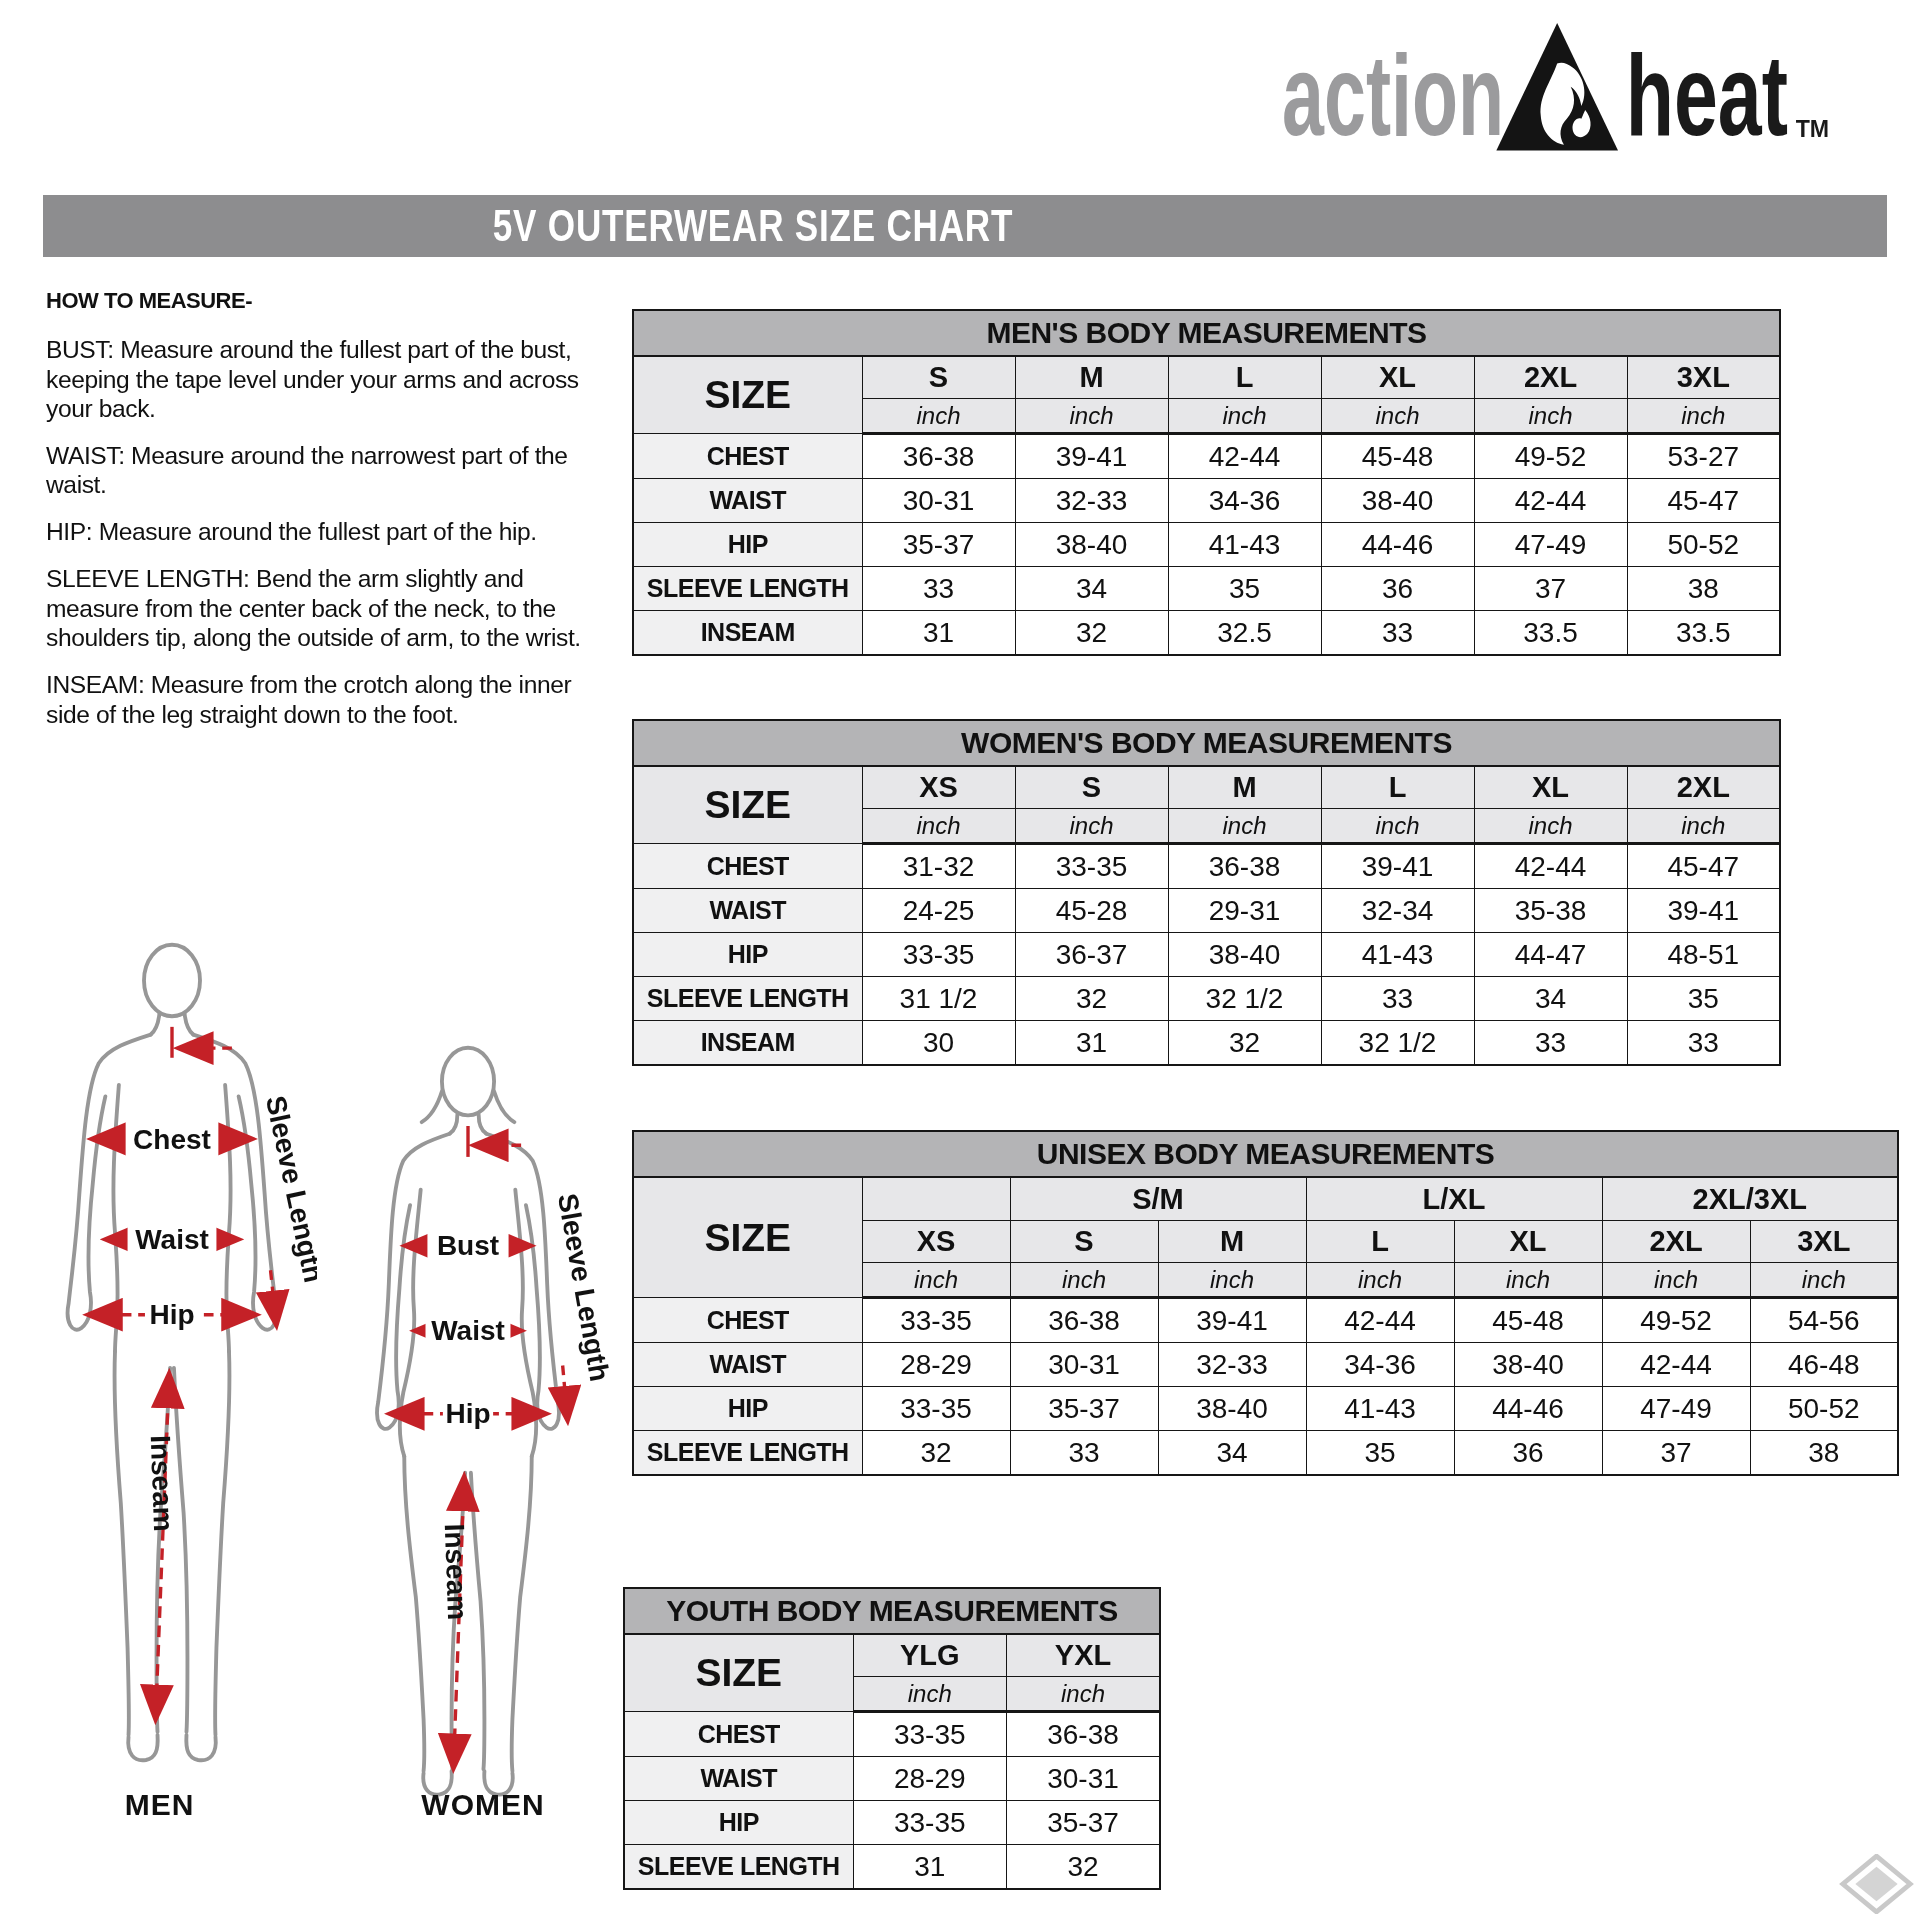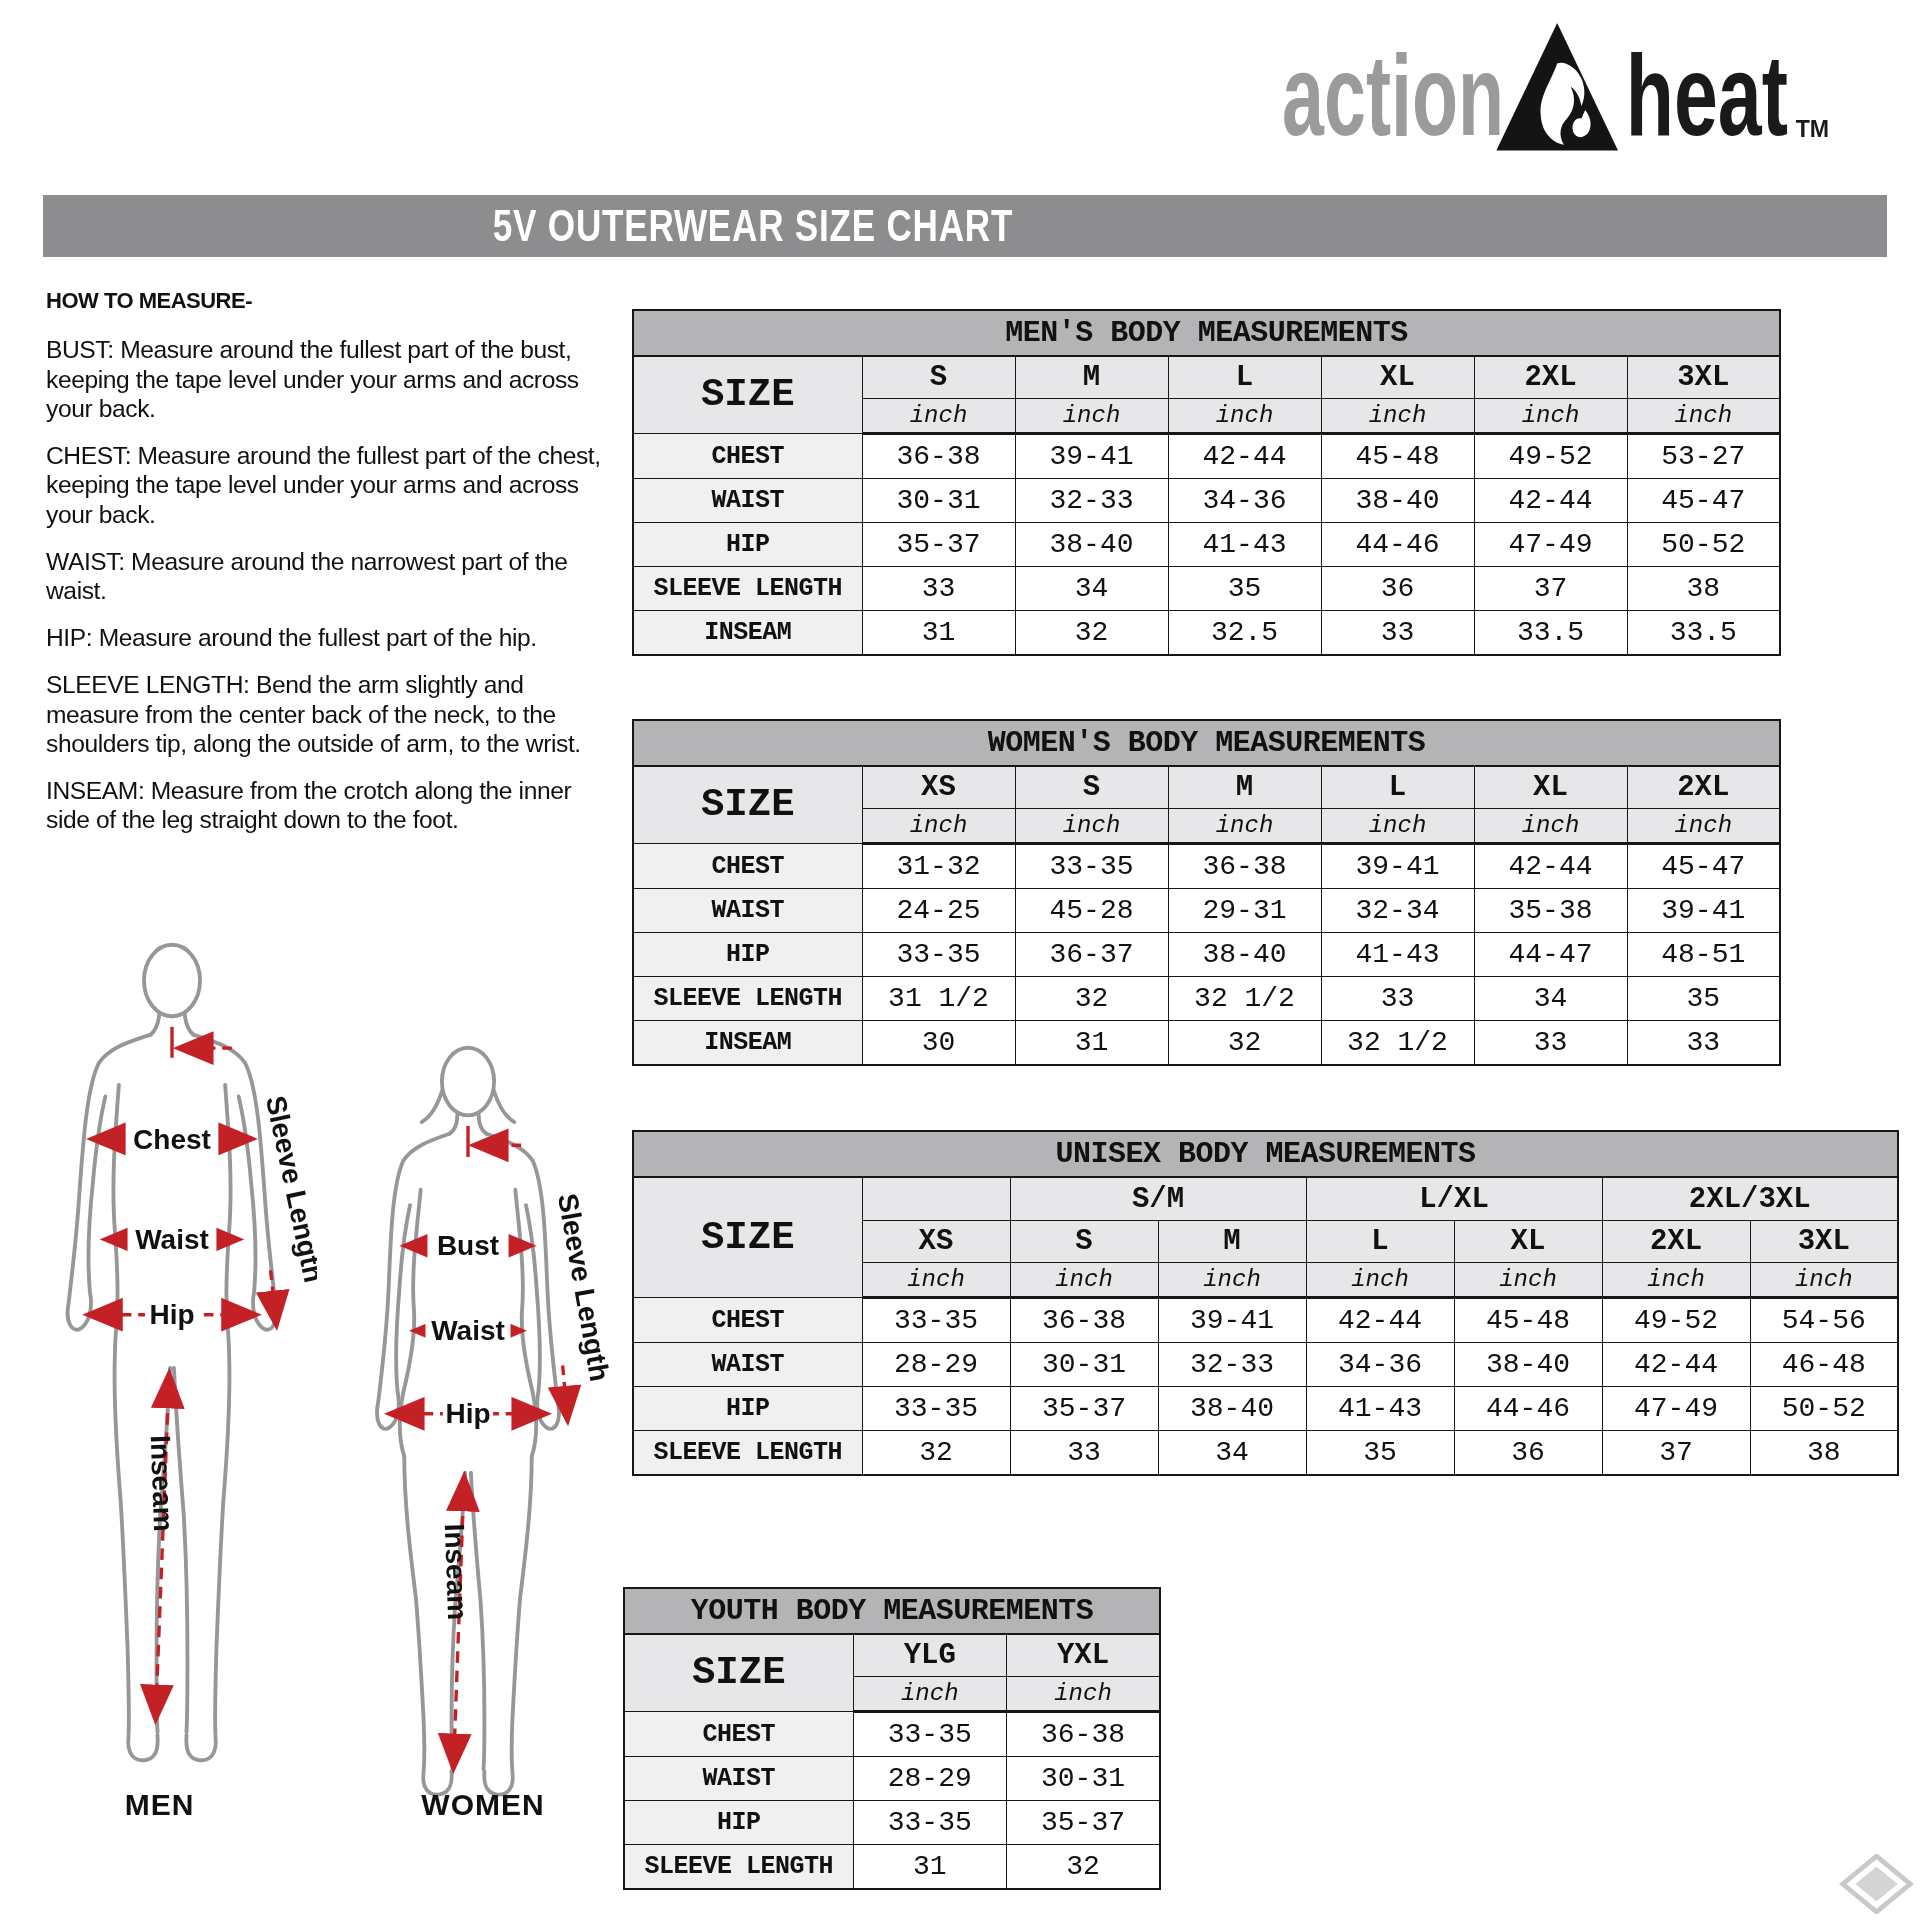--- a/index.html
+++ b/index.html
@@ -15,21 +15,21 @@
                 font-size:45px;font-weight:bold;color:#fff;white-space:nowrap;letter-spacing:1px;}
 
   
   .howto{position:absolute;left:46px;top:288px;width:572px;}
   .howto-title{font-size:22px;font-weight:bold;text-underline-offset:5.8px;
                text-decoration-thickness:2.9px;margin-bottom:21px;letter-spacing:-0.5px;}
   .howto p{font-size:24.6px;line-height:1.2;margin:0 0 17.4px 0;letter-spacing:-0.4px;}
   .howto b{font-weight:normal;}
 
   
-  table.tbl{position:absolute;border-collapse:collapse;table-layout:fixed;background:#404040;font-family:Liberation Mono, monospace;}
+  table.tbl{position:absolute;border-collapse:collapse;table-layout:fixed;background:#404040;}
   .tbl td{border:1.9px solid #161616;text-align:center;vertical-align:middle;padding:0;overflow:hidden;}
   .tbl{border:2.9px solid #161616;}
   .tbl col.c0{width:229px;}
   .tr-title td{background:#b4b4b6;font-weight:bold;font-size:30px;height:44px;border-bottom-width:2.9px;letter-spacing:-0.5px;}
   .tr-group td{background:#e7e7e9;font-weight:bold;font-size:29px;height:42px;}
   .tr-sizes td{background:#e7e7e9;font-weight:bold;font-size:29px;height:41px;}
   .tr-units td{background:#e7e7e9;font-style:italic;font-size:24px;height:33px;border-bottom-width:3.9px;}
   .tr-data td{height:43px;font-size:28px;}
   td.t-size{background:#e7e7e9;font-weight:bold;font-size:39px;}
   td.t-label{background:#f0f0f1;font-weight:bold;font-size:25px;letter-spacing:-0.5px;}
@@ -69,21 +69,20 @@
     </svg>
   </div>
 
   <div class="banner">
     <span class="banner-title">5V OUTERWEAR SIZE CHART</span>
   </div>
 
   <div class="howto">
     <div class="howto-title">HOW TO MEASURE-</div>
     <p><b>BUST:</b> <span>Measure around the fullest part of the bust, keeping the tape level under your arms and across your back.</span></p>
-    <p><b>CHEST:</b> <span>Measure around the fullest part of the chest, keeping the tape level under your arms and across your back.</span></p>
     <p><b>WAIST:</b> <span>Measure around the narrowest part of the waist.</span></p>
     <p><b>HIP:</b> <span>Measure around the fullest part of the hip.</span></p>
     <p><b>SLEEVE LENGTH:</b> <span>Bend the arm slightly and measure from the center back of the neck, to the shoulders tip, along the outside of arm, to the wrist.</span></p>
     <p><b>INSEAM:</b> <span>Measure from the crotch along the inner side of the leg straight down to the foot.</span></p>
   </div>
 
   <div class="fig-men">
     <svg width="290" height="850" viewBox="0 0 300 880">
       <defs>
         <marker id="ah-m" markerWidth="12" markerHeight="10" refX="10" refY="5" orient="auto-start-reverse">

